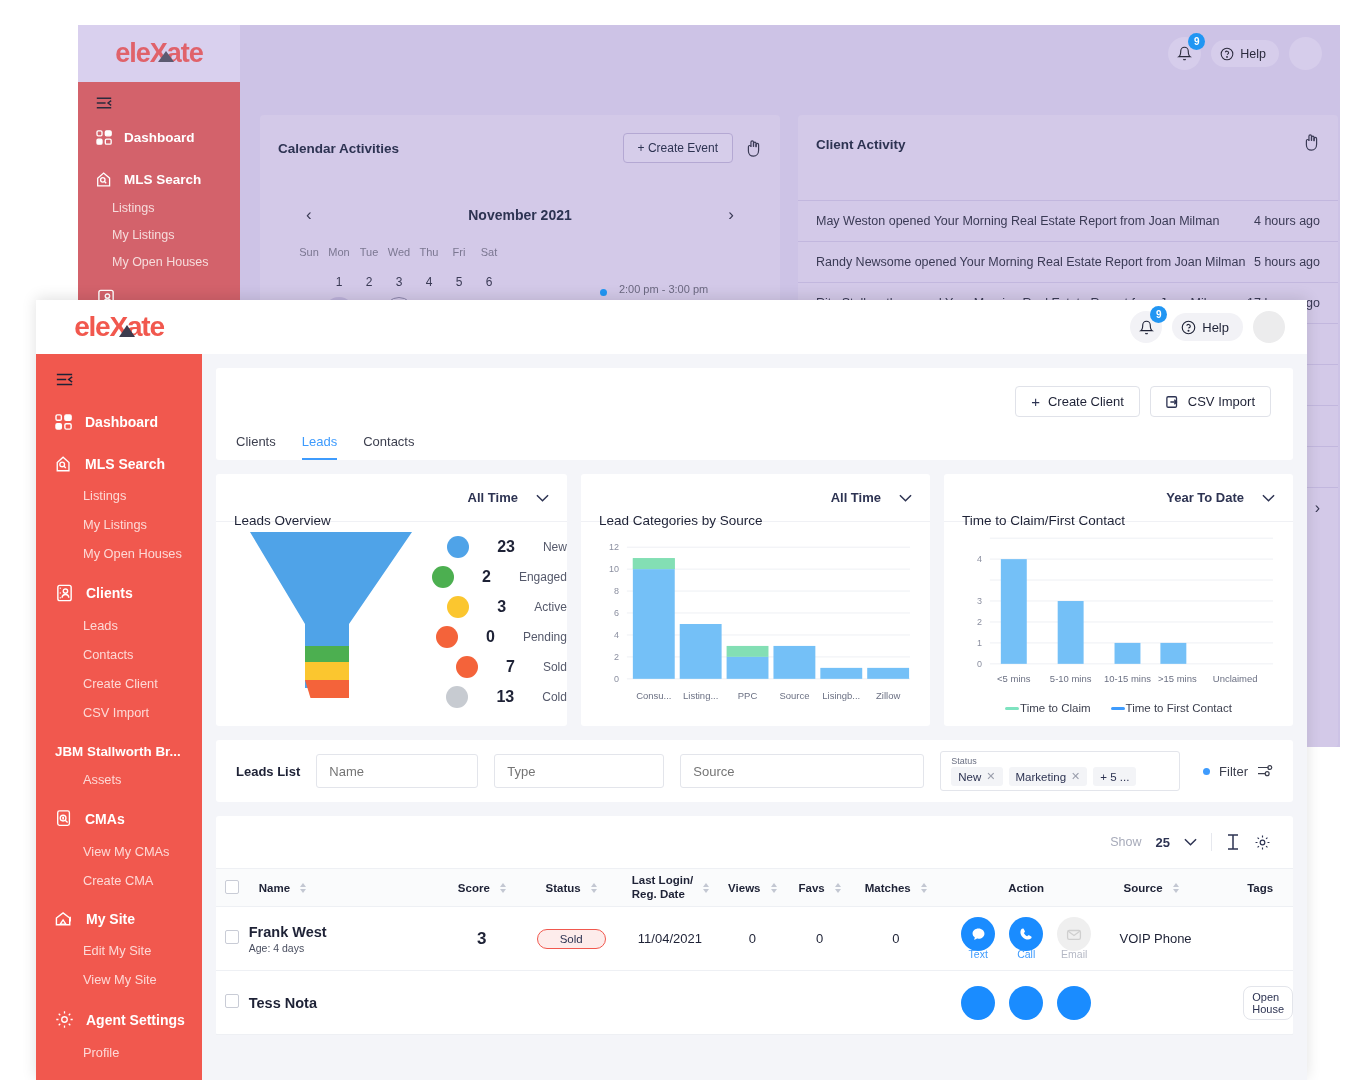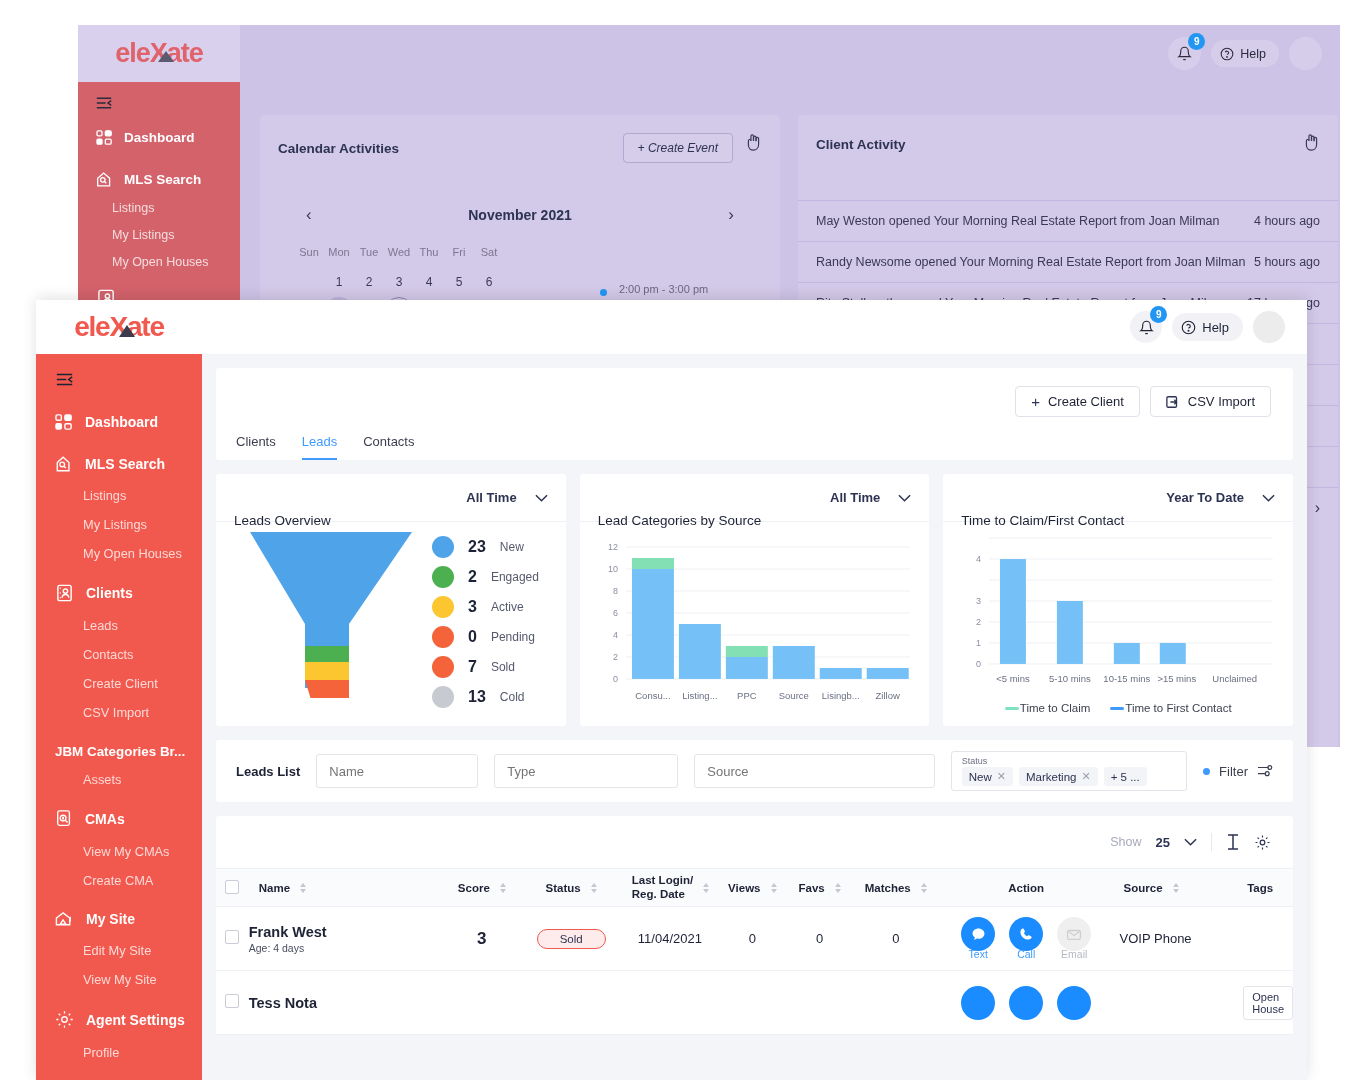--- a/index.html
+++ b/index.html
@@ -92,21 +92,21 @@
 
   .cards { display:flex; gap:14px; margin-top:14px;}
   .card { background:#fff; border-radius:3px; flex:1; height:252px; position:relative; }
   .card-head { height:48px; display:flex; align-items:center; justify-content:space-between; padding:0 18px; border-bottom:1px solid #f0f1f5;}
   .card-title { font-size:13.5px; font-weight:400; color:#1e2236;margin-top:46px;}
   .card-sel { display:flex; align-items:center; gap:18px; font-size:13px; font-weight:700; color:#2d3352; cursor:pointer;}
 
   .funnel-wrap { display:flex; height:204px; }
   .funnel-svg { margin-left:30px; margin-top:6px;}
   .legend { padding:14px 0 0 16px; }
-  .lg-item { display:flex; align-items:center; gap:14px; margin-bottom:8px;}
+  .lg-item { display:flex; align-items:center; gap:28px; margin-bottom:8px;justify-content:flex-end;}
   .lg-dot { width:22px;height:22px;border-radius:50%;}
   .lg-num { font-size:16px; font-weight:700; color:#1e2236;}
   .lg-lbl { font-size:12px; color:#55596b;}
 
   .axis-lbl { font-size:9px; fill:#8b8fa0; }
   .cat-lbl  { font-size:9.5px; fill:#6b7083; }
 
   .chart-legend { display:flex; gap:20px; justify-content:center; font-size:11.5px; color:#3c3f4e; margin-top:4px;}
   .cl-item{display:flex;align-items:center;gap:1px;}
   .cl-line{width:14px;height:3px;border-radius:2px;}
@@ -144,21 +144,21 @@
   .age { font-size:10.5px; color:#4a4f60; text-align:left; margin-top:2px;}
   .cbox { width:14px;height:14px;border:1px solid #c9ccd6;border-radius:2px;background:#fff;display:inline-block;}
   .badge-sold { display:inline-block; border:1px solid #f1584e; background:#fdeceb; color:#2d3352; font-size:11.5px; border-radius:11px; padding:3px 22px;}
   .acts { display:flex; gap:14px; justify-content:center;text-align:right;}
   .act { display:flex; flex-direction:column; align-items:center; gap:1px; cursor:pointer;}
   .act-ic { width:34px;height:34px;border-radius:50%; background:#1a8cff; display:flex;align-items:center;justify-content:center;}
   .act-ic.dis { background:#efefef; }
   .act-lbl { font-size:10.5px; color:#3e9bfd; margin-top:-4px;}
   .act-lbl.dis { color:#b5b9c5; }
   .score { font-size:17px; font-weight:700;}
-  .tag-chip { border:1px solid #e3e5eb; border-radius:3px; font-size:11px; color:#2d3352; padding:4px 8px; display:inline-block;}
+  .tag-chip { border:1px solid #e3e5eb; border-radius:8px; font-size:11px; color:#2d3352; padding:4px 8px; display:inline-block;}
 </style>
 </head>
 <body>
 
 <div id="root">
 
   <div id="bgwin">
 
     <div id="bg-logo-bar">
       <div class="bg-logo">
@@ -220,21 +220,21 @@
             <rect x="2" y="1" width="15" height="16" rx="2"></rect>
             <circle cx="11" cy="7" r="2.3"></circle>
             <path d="M7 14c0-2.2 1.8-4 4-4s4 1.8 4 4"></path>
           </svg>
       </div>
     </div>
 
     <div class="bg-card" style="left:182px; top:90px; width:520px; height:632px;">
       <div style="display:flex;align-items:center;justify-content:space-between;padding:18px 18px 0 18px;">
         <div class="bg-card-title">Calendar Activities</div>
-        <div style="display:flex;align-items:flex-start;gap:12px;font-style:italic;">
+        <div style="display:flex;align-items:center;gap:12px;">
           <div class="bg-btn-outline">
             + <span>Create Event</span>
           </div>
           <svg width="17" height="19" viewBox="0 0 20 22" fill="none" stroke="#3a3a55" stroke-width="1.4">
               <path d="M7 9V3.5a1.5 1.5 0 1 1 3 0V9"></path>
               <path d="M10 9V5a1.5 1.5 0 1 1 3 0v4"></path>
               <path d="M13 9.5V6.5a1.5 1.5 0 1 1 3 0V13c0 4-2.5 7-6 7s-6-2.5-6-6V9a1.5 1.5 0 1 1 3 0"></path>
             </svg>
         </div>
       </div>
@@ -390,21 +390,21 @@
             <path d="M7.5 14c0-2 1.6-3.5 3.5-3.5S14.5 12 14.5 14"></path>
             <path d="M5 4h1M5 9h1M5 14h1"></path>
           </svg>
         <span>Clients</span>
       </div>
       <div class="nav-sub">Leads</div>
       <div class="nav-sub">Contacts</div>
       <div class="nav-sub">Create Client</div>
       <div class="nav-sub">CSV Import</div>
       <div class="nav-gap"></div>
-      <div class="nav-group-head">JBM Categories Br...</div>
+      <div class="nav-group-head">JBM Stallworth Br...</div>
       <div class="nav-sub">Assets</div>
       <div class="nav-gap"></div>
       <div class="nav-main">
         <svg width="18" height="18" viewBox="0 0 20 20" fill="none" stroke="#fff" stroke-width="1.5">
             <rect x="3" y="1" width="13" height="16" rx="2"></rect>
             <circle cx="9" cy="9" r="3.2"></circle>
             <path d="M11.3 11.3L14 14"></path>
             <path d="M9 7.4v3.2M8 8.2h2M8 9.8h2"></path>
           </svg>
         <span>CMAs</span>
@@ -615,21 +615,21 @@
               <span class="cl-line" style="background:#3E9BFD"></span>
               <span>Time to First Contact</span>
             </div>
           </div>
         </div>
       </div>
 
       <div id="filterbar">
         <span class="ll-title">Leads List</span>
         <input class="f-input" style="width: 162px;" placeholder="Name">
-        <input class="f-input" style="width: 184px;" placeholder="Type">
+        <input class="f-input" style="width: 170px;" placeholder="Type">
         <input class="f-input" style="width: 244px;" placeholder="Source">
         <div class="status-box">
           <div class="status-lbl">Status</div>
           <div class="chips">
             <span class="chip">
               <span>New</span>
               <span class="x">✕</span>
             </span>
             <span class="chip">
               <span>Marketing</span>

